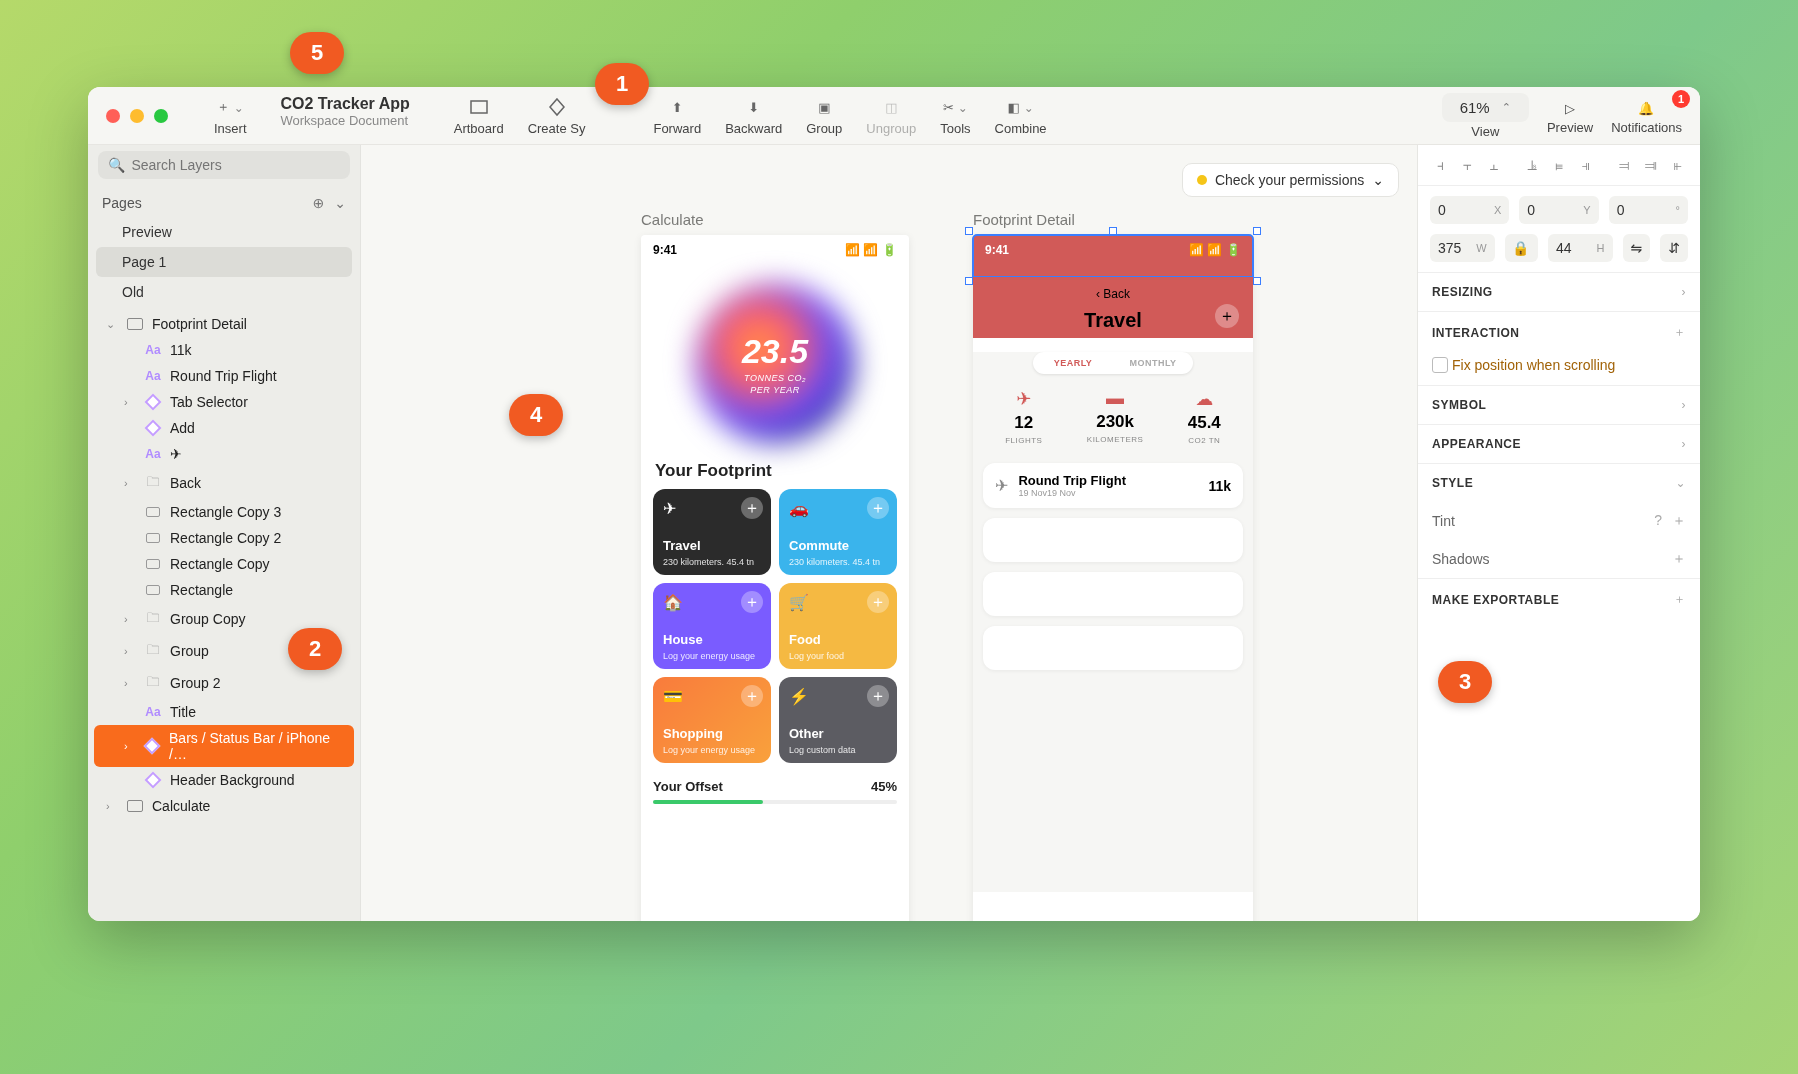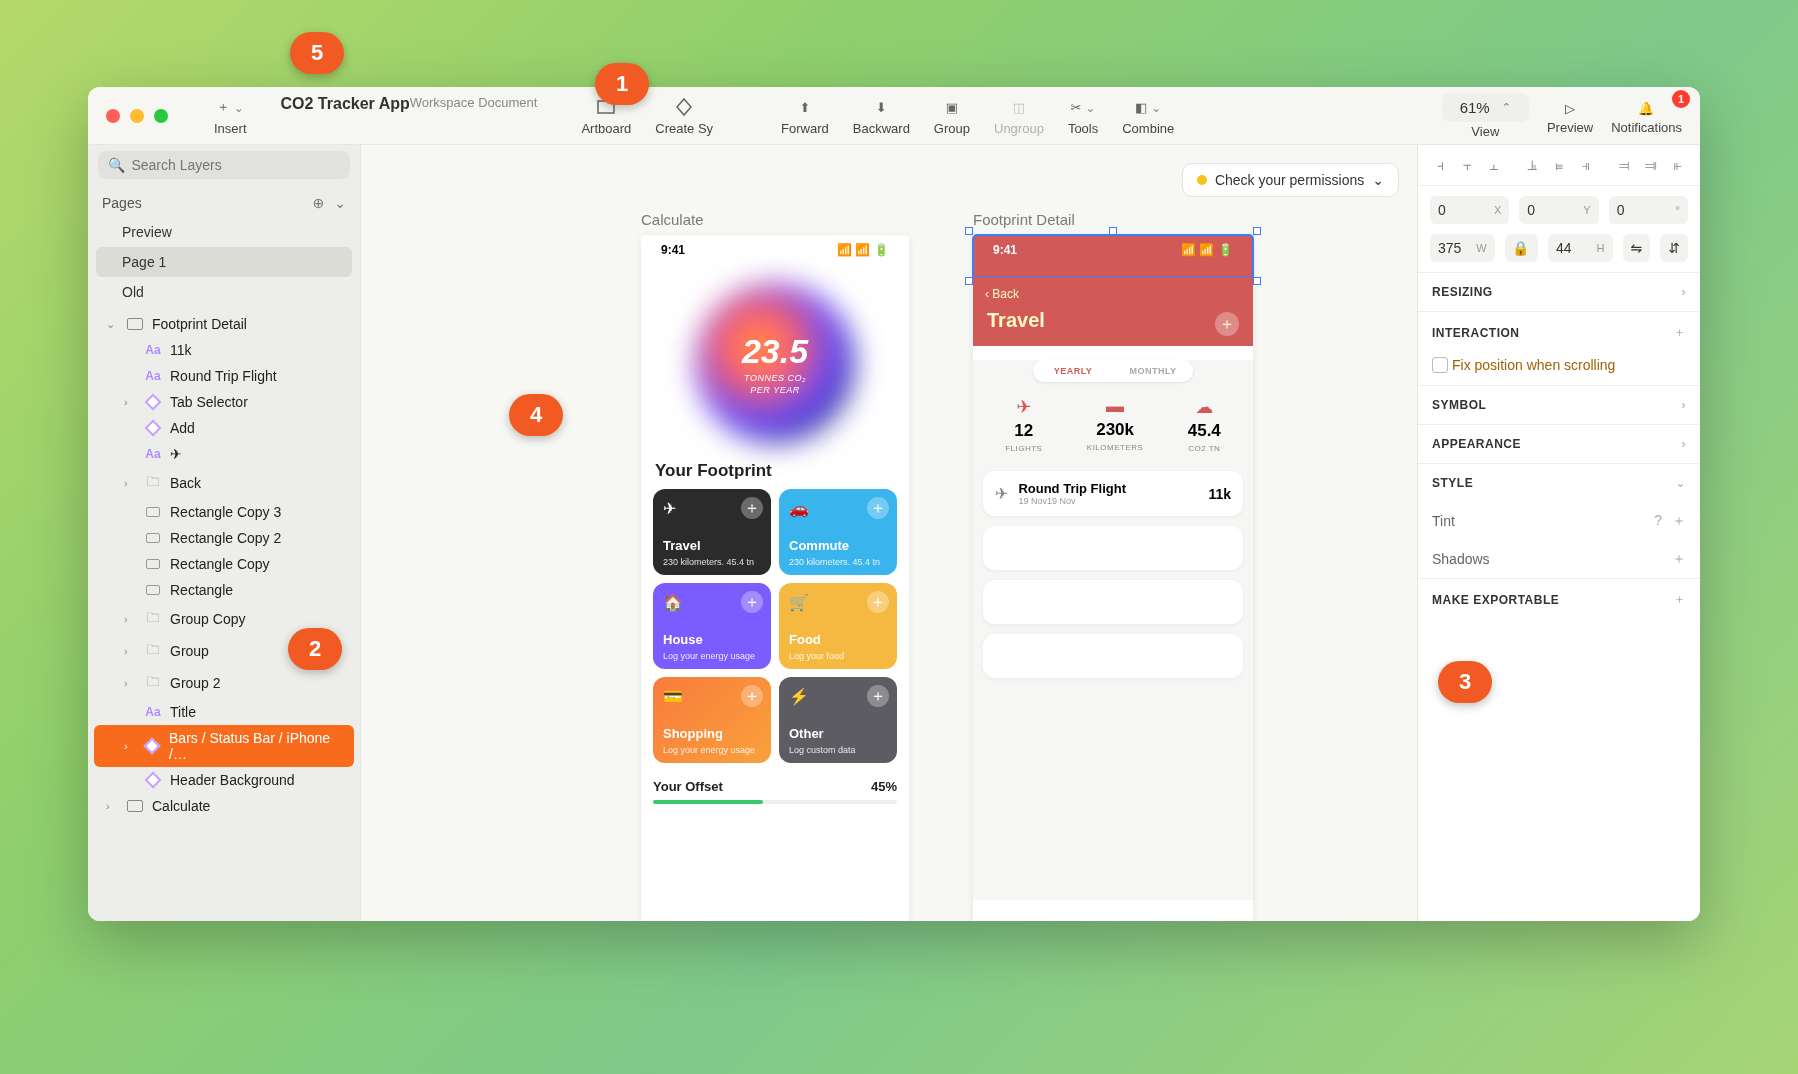--- a/index.html
+++ b/index.html
@@ -20,21 +20,21 @@
 .dot { width:14px; height:14px; border-radius:50%; }
 .dot.red{background:#ff5f57;} .dot.yel{background:#febc2e;} .dot.grn{background:#28c840;}
 .seg { display:flex; gap:4px; background:#ececea; border-radius:8px; padding:4px; margin-left:60px; }
 .seg div{ width:36px; height:26px; display:flex; align-items:center; justify-content:center; border-radius:6px; color:#555;}
 .seg .act{ background:#fff; }
 .titlebar-right { flex:1; display:flex; align-items:center; }
 .toolbar { display:flex; align-items:flex-start; gap:24px; padding-left:28px; }
 .tool { display:flex; flex-direction:column; align-items:center; gap:2px; font-size:13px; color:#555; }
 .tool .ic { height:24px; display:flex; align-items:center; justify-content:center; color:#666; }
 .tool .lbl { font-size:13px; color:#444; }
-.doc-title { display:flex; flex-direction:row; margin-left:10px; margin-right:20px; }
+.doc-title { display:flex; flex-direction:column; margin-left:10px; margin-right:20px; }
 .doc-title .t1{ font-size:16px; font-weight:600; color:#333; }
 .doc-title .t2{ font-size:13px; color:#888; }
 .tool.dim { opacity:.4; }
 .zoom { margin-left:auto; display:flex; align-items:center; gap:0; }
 .zoom .btn{ background:#efefec; border-radius:8px; padding:6px 18px; font-size:15px; color:#333; display:flex; align-items:center; gap:12px;}
 .zoom .btn .ch{font-size:11px; color:#777;}
 .rtool{ display:flex; flex-direction:column; align-items:center; font-size:13px; color:#444; margin-left:18px;}
 .rtool .ic{height:24px; display:flex; align-items:center;}
 .notif{ position:relative; }
 .notif .badge{ position:absolute; top:-6px; right:-8px; background:#ff3b30; color:#fff; font-size:11px; font-weight:700; border-radius:50%; width:18px; height:18px; display:flex; align-items:center; justify-content:center;}
@@ -59,21 +59,21 @@
 .folder-ic{ font-size:13px; color:#999;}
 .artb-ic{ width:16px; height:12px; border:1.5px solid #888; border-radius:2px; position:relative;}
 .canvas { flex:1; background:#f7f7f4; position:relative; overflow:hidden;}
 .perm-pill{ position:absolute; top:18px; right:18px; background:#fff; border:1px solid #e4e4e0; border-radius:10px; padding:8px 14px; font-size:14px; color:#333; display:flex; align-items:center; gap:8px;}
 .perm-pill .d{ width:10px; height:10px; background:#f5c518; border-radius:50%;}
 .artboard-label{ position:absolute; font-size:15px; color:#7a7a77;}
 .artboard{ position:absolute; background:#fff; border-radius:4px; box-shadow:0 2px 8px rgba(0,0,0,.08);}
 #ab1{ left:280px; top:90px; width:268px; height:710px;}
 #ab2{ left:612px; top:90px; width:280px; height:710px;}
 #ab1-lbl{ left:280px; top:66px;} #ab2-lbl{ left:612px; top:66px;}
-.statusbar{ display:flex; justify-content:space-between; padding:8px 20px; font-size:12px; font-weight:600;}
+.statusbar{ display:flex; justify-content:space-between; padding:8px 12px; font-size:12px; font-weight:600;}
 .blob{ position:relative; width:160px; height:160px; margin:18px auto 0; display:flex; align-items:center; justify-content:center;}
 .blob::before{content:""; position:absolute; inset:0; border-radius:50%;
   background: radial-gradient(circle at 40% 40%, #ff9a3c 0%, #ff5f6d 25%, #6a4cff 55%, #1e2a78 80%);
   filter: blur(14px);}
 .blob .num{ position:relative; color:#fff; font-size:34px; font-weight:700;}
 .blob .cap{ position:relative; color:#fff; font-size:9px; letter-spacing:.5px; text-align:center; margin-top:2px;}
 .blob .col{position:relative; display:flex; flex-direction:column; align-items:center;font-style:italic;}
 .sect-title{ font-size:17px; font-weight:700; padding:18px 14px 8px; color:#222;}
 .cards{ display:grid; grid-template-columns:1fr 1fr; gap:8px; padding:0 12px;}
 .card{ border-radius:12px; padding:10px; height:86px; position:relative; color:#fff;}
@@ -442,21 +442,21 @@
             </div>
           <div class="handles">
             <div class="hd" style="left:-4px;top:-4px"></div>
               <div class="hd" style="right:-4px;top:-4px"></div>
             <div class="hd" style="left:-4px;bottom:-4px"></div>
               <div class="hd" style="right:-4px;bottom:-4px"></div>
             <div class="hd" style="left:50%;top:-4px;margin-left:-4px"></div>
               <div class="hd" style="left:50%;bottom:-4px;margin-left:-4px"></div>
           </div>
         </div>
-        <div style="background:#d15a58;color:#fef9c3;padding:4px 0 10px;position:relative;">
+        <div style="background:#d15a58;color:#000000;padding:4px 0 2px;position:relative;text-align:center;">
           <div class="back">‹ <span>Back</span></div>
           <div class="hdr-title">Travel</div>
           <div class="hdr-plus">＋</div>
         </div>
         <div style="background:#f6f6f4;min-height:540px;">
           <div class="tabsel">
             <div class="act">YEARLY</div>
             <div class="ina">MONTHLY</div>
           </div>
           <div class="stats" id="stats">

